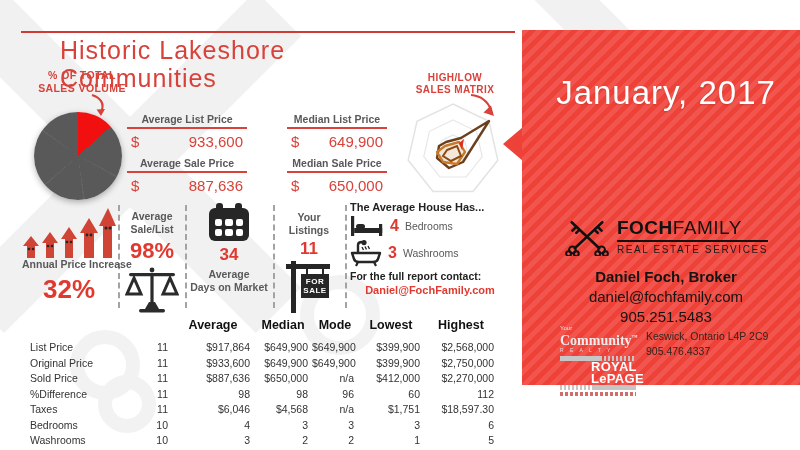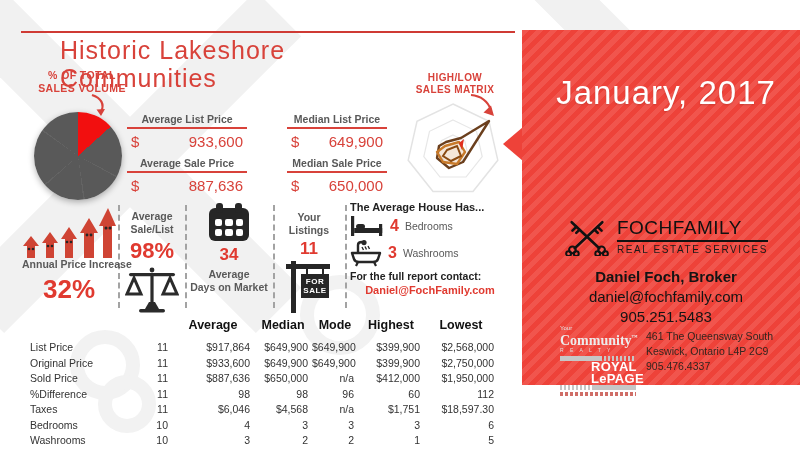--- a/index.html
+++ b/index.html
@@ -89,21 +89,21 @@
 
   
   .panel { position:absolute; left:522px; top:30px; width:288px; height:355px; z-index:2;
       background:repeating-linear-gradient(135deg, #f1554d 0 5px, #ee4239 5px 10px); }
   .panel .date { position:absolute; left:0; top:44px; width:100%; text-align:center;
       color:#fff; font-size:33px; letter-spacing:1px; text-shadow:0 1px 2px rgba(0,0,0,.15); }
   .brand { position:absolute; left:0; top:186px; width:100%; display:flex; justify-content:center;
       align-items:center; gap:7px; }
   .brand .btxt { text-align:left; }
   .brand .bname { font-size:19px; color:#111; border-bottom:2px solid #111; padding-bottom:1px; letter-spacing:.5px; }
-  .brand .bname b { font-weight:400; }
+  .brand .bname b { font-weight:700; }
   .brand .btag { font-size:10px; color:#1a1a1a; letter-spacing:1.6px; margin-top:2px; }
   .broker { position:absolute; left:0; top:238px; width:100%; text-align:center; color:#141414; }
   .broker .bk-name { font-size:15px; font-weight:bold; }
   .broker .bk-email, .broker .bk-phone { font-size:15px; margin-top:3px; }
   .office { position:absolute; left:38px; top:296px; display:flex; gap:10px; align-items:flex-start; }
   .rlp { width:76px; text-align:left; }
   .rlp .comm { color:#ececec; font-family:"Liberation Serif", serif; font-weight:bold; font-size:14px; line-height:13px; }
   .rlp .comm sup { font-size:6px; }
   .rlp .yr { color:#e3e3e3; font-size:6px; line-height:5px; }
   .rlp .realty { color:#dcdcdc; font-size:5px; letter-spacing:2.5px; line-height:7px; }
@@ -306,22 +306,22 @@
       <div class="hcontact">For the full report contact:</div>
       <div class="hemail">Daniel@FochFamily.com</div>
     </div>
 
     <div class="stats-table">
       <div class="hd"></div>
       <div class="hd"></div>
       <div class="hd">Average</div>
       <div class="hd">Median</div>
       <div class="hd">Mode</div>
+      <div class="hd">Lowest</div>
       <div class="hd">Highest</div>
-      <div class="hd">Lowest</div>
       <div style="display:contents;">
         
       
           <div class="cell lab">List Price</div>
           <div class="cell num">11</div>
           <div class="cell num">$917,864</div>
           <div class="cell num">$649,900</div>
           <div class="cell num">$649,900</div>
           <div class="cell num">$399,900</div>
           <div class="cell num">$2,568,000</div>
@@ -333,21 +333,21 @@
           <div class="cell num">$649,900</div>
           <div class="cell num">$399,900</div>
           <div class="cell num">$2,750,000</div>
         
           <div class="cell lab">Sold Price</div>
           <div class="cell num">11</div>
           <div class="cell num">$887,636</div>
           <div class="cell num">$650,000</div>
           <div class="cell num na">n/a</div>
           <div class="cell num">$412,000</div>
-          <div class="cell num">$1,950,000</div>
+          <div class="cell num">$2,270,000</div>
         
           <div class="cell lab">%Difference</div>
           <div class="cell num">11</div>
           <div class="cell num">98</div>
           <div class="cell num">98</div>
           <div class="cell num">96</div>
           <div class="cell num">60</div>
           <div class="cell num">112</div>
         
           <div class="cell lab">Taxes</div>
@@ -412,21 +412,20 @@
         <div class="rlp">
           <div class="yr">Your</div>
           <div class="comm"><span>Community</span><sup>™</sup></div>
           <div class="realty">R E A L T Y</div>
           <div class="bar1"></div>
           <div class="rl">ROYAL LePAGE</div>
           <div class="bar2"></div>
           <div class="micro"></div>
         </div>
         <div class="addr">
-          <div>461 The Queensway South</div>
           <div>Keswick, Ontario L4P 2C9</div>
           <div>905.476.4337</div>
         </div>
       </div>
     </div>
 
   </div>
 </div>
 
 </body></html>

